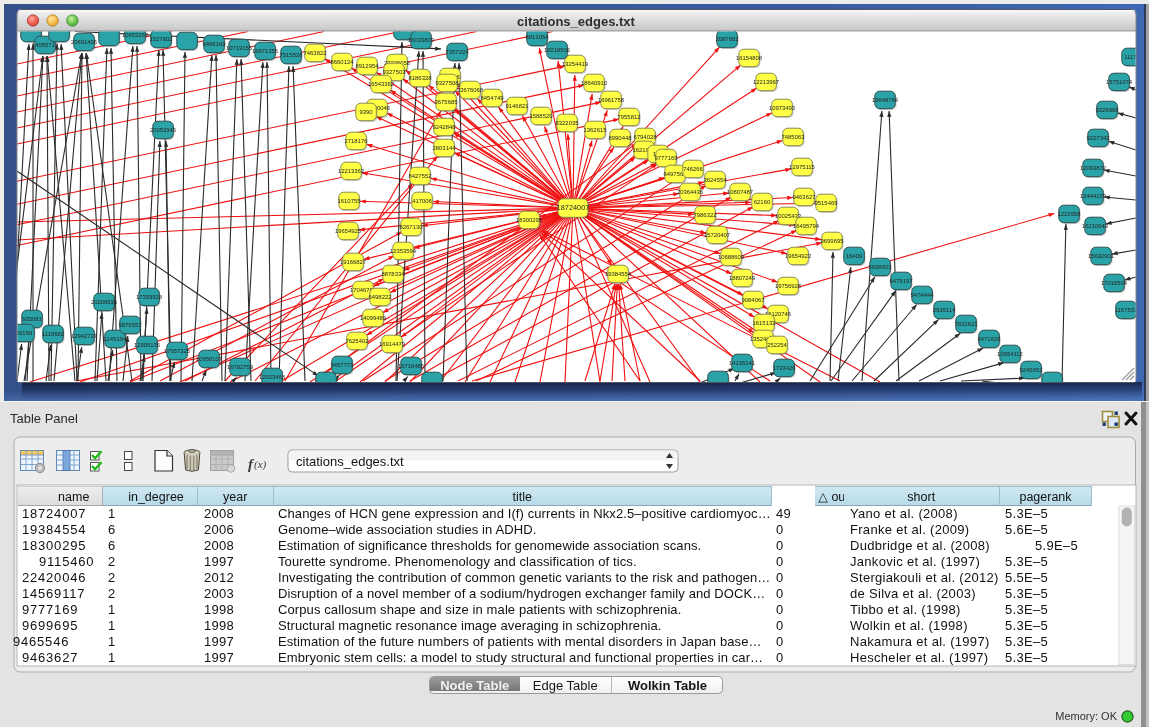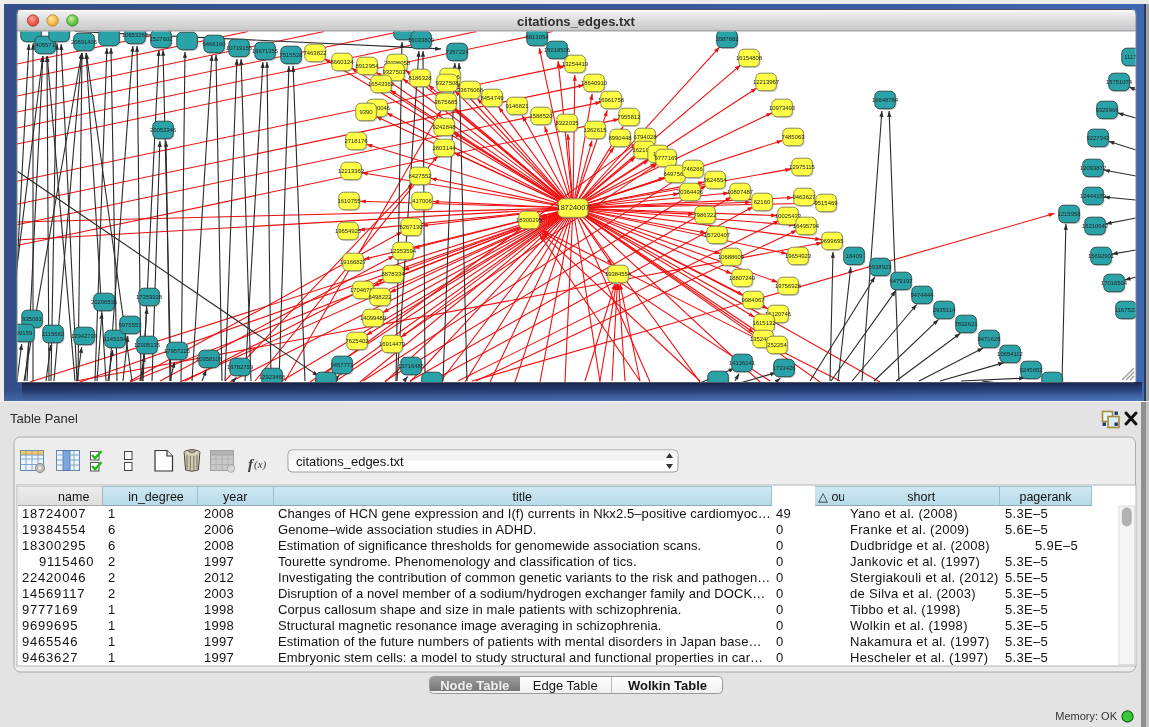--- a/index.html
+++ b/index.html
@@ -997,21 +997,21 @@
 <div class="cell" style="left:776px;top:602px;width:66px;">0</div>
 <div class="cell" style="left:850px;top:602px;width:148px;">Tibbo et al. (1998)</div>
 <div class="cell" style="left:1005px;top:602px;width:86px;">5.3E–5</div>
 <div class="cell" style="left:22px;top:618px;width:80px;letter-spacing:0.8px;">9699695</div>
 <div class="cell" style="left:108px;top:618px;width:89px;">1</div>
 <div class="cell" style="left:204px;top:618px;width:68px;">1998</div>
 <div class="cell" style="left:278px;top:618px;width:492px;letter-spacing:0.1px;">Structural magnetic resonance image averaging in schizophrenia.</div>
 <div class="cell" style="left:776px;top:618px;width:66px;">0</div>
 <div class="cell" style="left:850px;top:618px;width:148px;">Wolkin et al. (1998)</div>
 <div class="cell" style="left:1005px;top:618px;width:86px;">5.3E–5</div>
-<div class="cell" style="left:22px;top:634px;width:80px;letter-spacing:0.8px;">9465546</div>
+<div class="cell" style="left:13px;top:634px;width:80px;letter-spacing:0.8px;">9465546</div>
 <div class="cell" style="left:108px;top:634px;width:89px;">1</div>
 <div class="cell" style="left:204px;top:634px;width:68px;">1997</div>
 <div class="cell" style="left:278px;top:634px;width:492px;letter-spacing:0.1px;">Estimation of the future numbers of patients with mental disorders in Japan base…</div>
 <div class="cell" style="left:776px;top:634px;width:66px;">0</div>
 <div class="cell" style="left:850px;top:634px;width:148px;">Nakamura et al. (1997)</div>
 <div class="cell" style="left:1005px;top:634px;width:86px;">5.3E–5</div>
 <div class="cell" style="left:22px;top:650px;width:80px;letter-spacing:0.8px;">9463627</div>
 <div class="cell" style="left:108px;top:650px;width:89px;">1</div>
 <div class="cell" style="left:204px;top:650px;width:68px;">1997</div>
 <div class="cell" style="left:278px;top:650px;width:492px;letter-spacing:0.1px;">Embryonic stem cells: a model to study structural and functional properties in car…</div>

